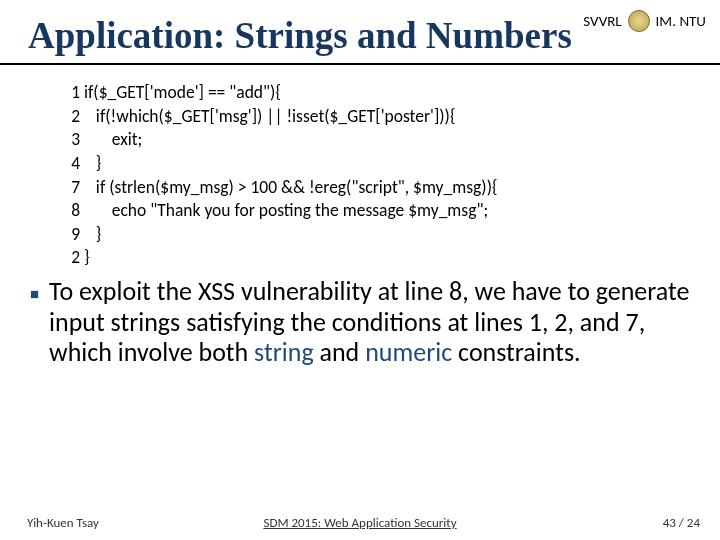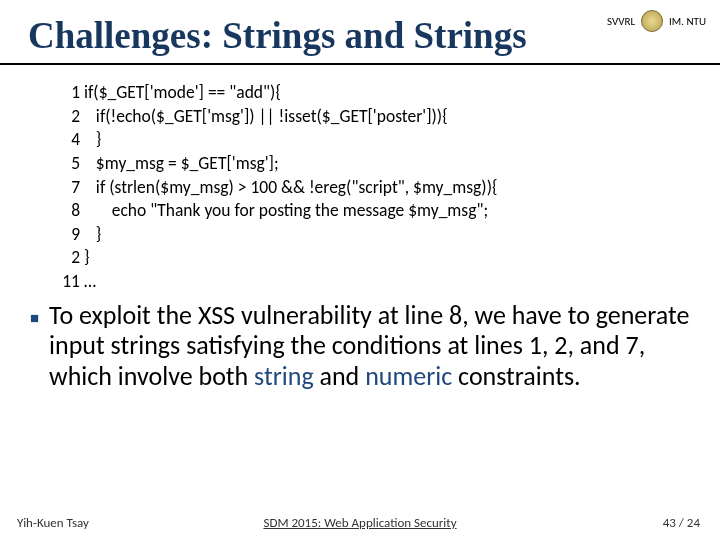--- a/index.html
+++ b/index.html
@@ -9,21 +9,21 @@
     height: 540px;
     background: white;
     font-family: Calibri, Arial, sans-serif;
     position: relative;
     overflow: hidden;
   }
   .header-right {
     position: absolute;
     top: 10px;
     right: 14px;
-    font-size: 11px;
+    font-size: 15px;
     color: #000;
     display: flex;
     align-items: center;
     gap: 6px;
   }
   .logo {
     width: 20px;
     height: 20px;
     border: 1px solid #7a6a2a;
     border-radius: 50%;
@@ -80,21 +80,21 @@
   .hl {
     color: #1f497d;
   }
   .footer {
     position: absolute;
     bottom: 10px;
     left: 0;
     right: 0;
     display: flex;
     justify-content: flex-end;
-    padding: 0 20px 0 17px;
+    padding: 0 20px 0 27px;
     font-size: 13px;
     color: #333;
   }
   .footer .center {
     position: absolute;
     left: 0;
     right: 0;
     text-align: center;
     text-decoration: underline;
   }
@@ -105,33 +105,32 @@
 </head>
 <body>
 
 <div class="header-right">
   <span>SVVRL</span>
   <span class="logo"></span>
   <span>IM. NTU</span>
 </div>
 
 <div class="title-block">
-  <h1 class="title-text">Challenges: Strings and Strings</h1>
+  <h1 class="title-text">Application: Strings and Numbers</h1>
 </div>
 
 <div class="code-block">
   <div class="code-line"><span class="ln">1</span><span>if($_GET['mode'] == "add"){</span></div>
-  <div class="code-line"><span class="ln">2</span><span>   if(!echo($_GET['msg']) || !isset($_GET['poster'])){</span></div>
+  <div class="code-line"><span class="ln">2</span><span>   if(!which($_GET['msg']) || !isset($_GET['poster'])){</span></div>
+  <div class="code-line"><span class="ln">3</span><span>       exit;</span></div>
   <div class="code-line"><span class="ln">4</span><span>   }</span></div>
-  <div class="code-line"><span class="ln">5</span><span>   $my_msg = $_GET['msg'];</span></div>
   <div class="code-line"><span class="ln">7</span><span>   if (strlen($my_msg) &gt; 100 &amp;&amp; !ereg("script", $my_msg)){</span></div>
   <div class="code-line"><span class="ln">8</span><span>       echo "Thank you for posting the message $my_msg";</span></div>
   <div class="code-line"><span class="ln">9</span><span>   }</span></div>
   <div class="code-line"><span class="ln">2</span><span>}</span></div>
-  <div class="code-line"><span class="ln">11</span><span>…</span></div>
 </div>
 
 <div class="body-text">
   <span class="bullet">■</span>
   <span class="para">
     <span>To exploit the XSS vulnerability at line 8, we have to generate input strings satisfying the conditions at lines 1, 2, and 7, which involve both </span><span class="hl">string</span><span> and </span><span class="hl">numeric</span><span> constraints.</span>
   </span>
 </div>
 
 <div class="footer">

